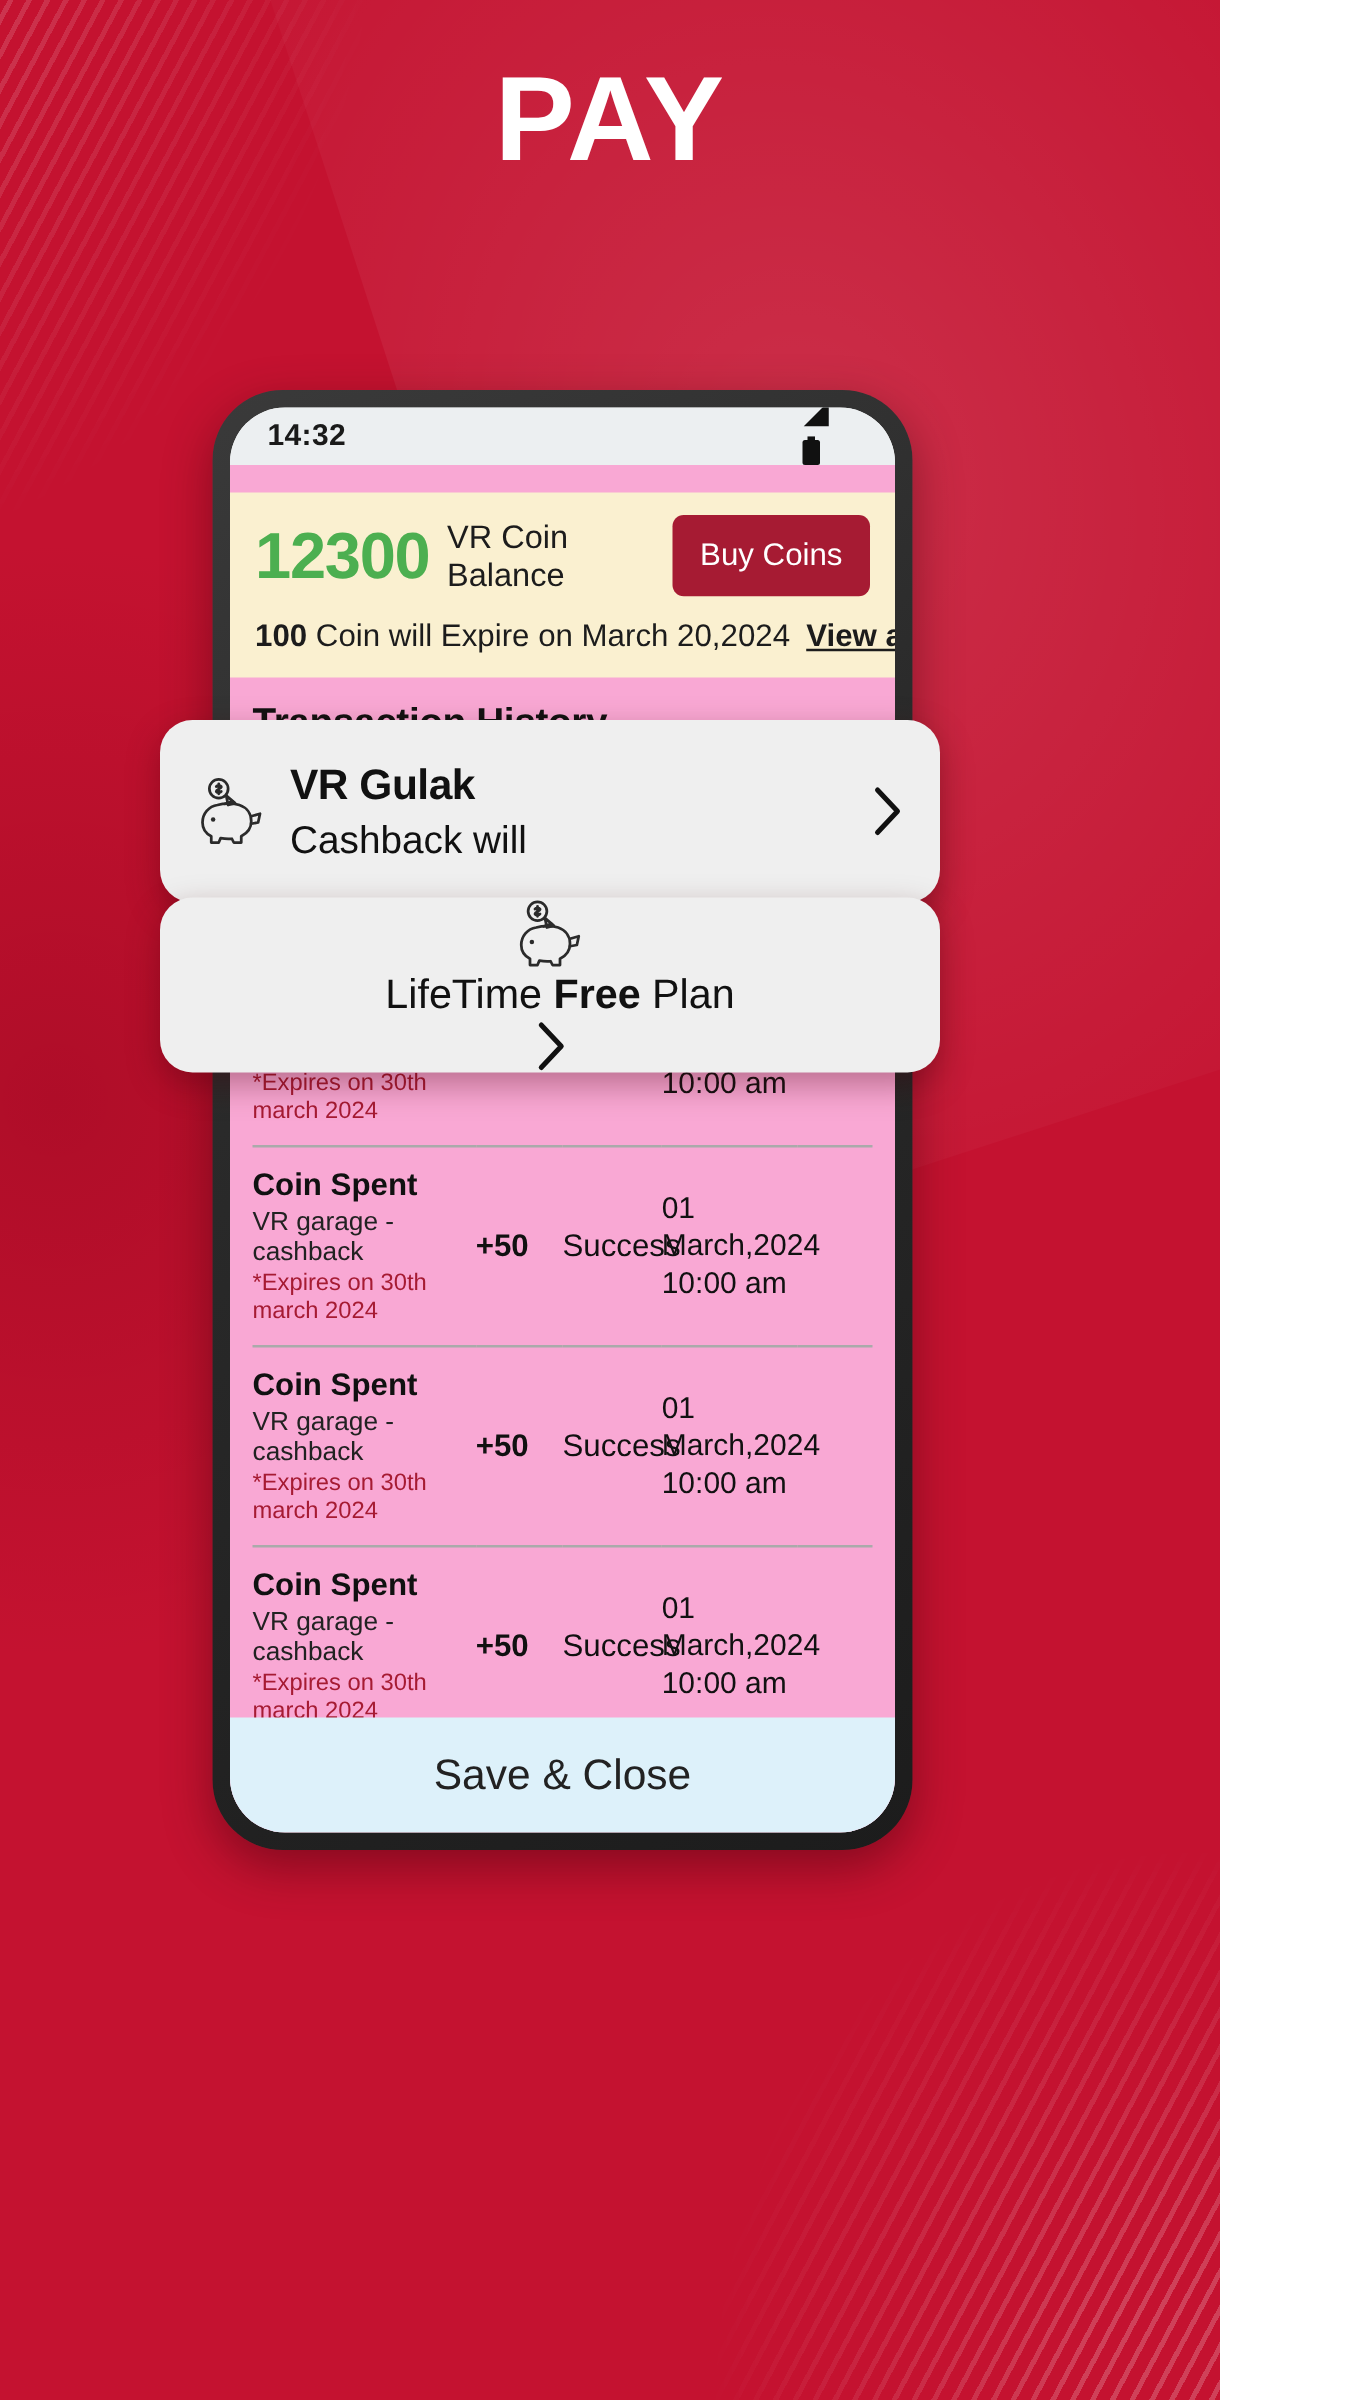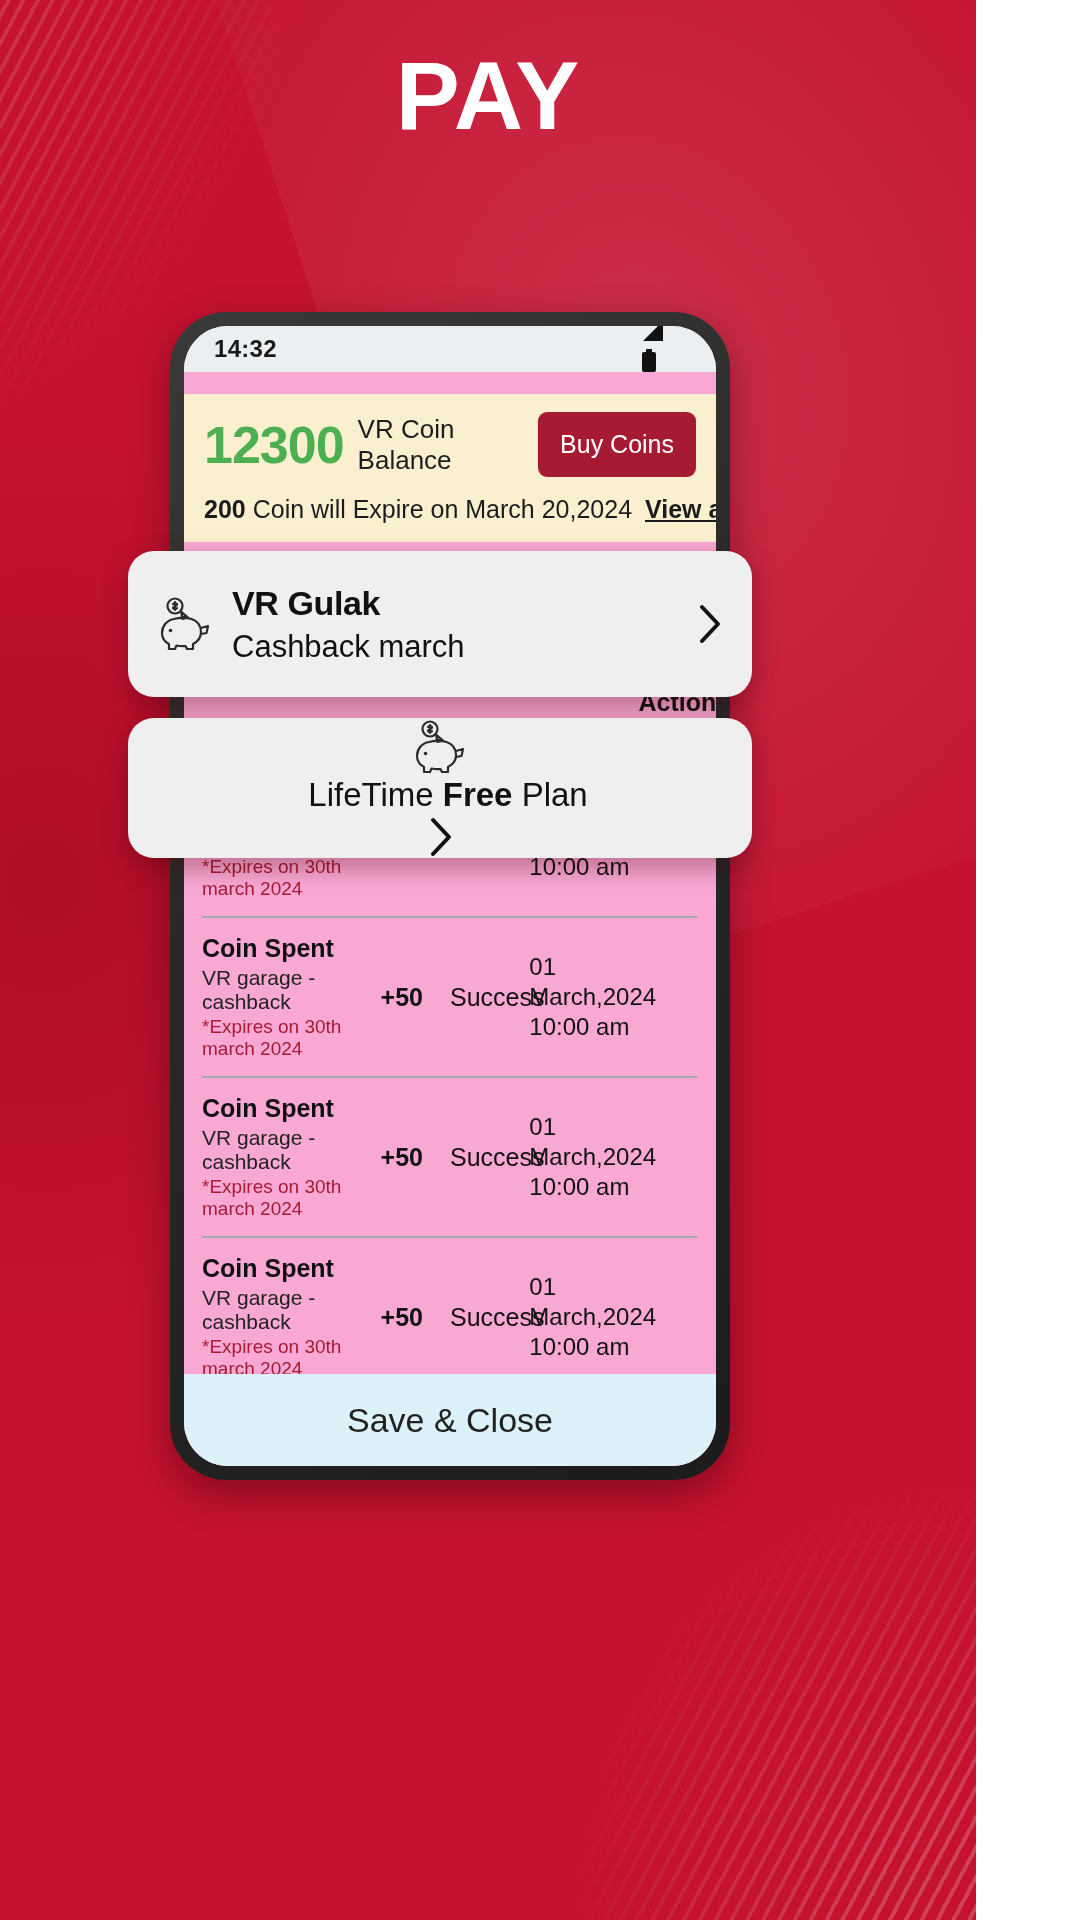--- a/index.html
+++ b/index.html
@@ -275,21 +275,21 @@
     width: 624px;
     background: #EFEFEF;
     border-radius: 26px;
     box-shadow: 0 10px 26px rgba(70,0,12,0.35);
     display: flex;
     align-items: center;
     padding: 0 26px;
     z-index: 8;
     cursor: pointer;
   }
-  #card-gulak { top: 551px; height: 146px; }
+  #card-gulak { top: 576px; height: 146px; }
   #card-plan  { top: 718px; height: 140px; flex-direction: column; }
 
   .pig-icon { width: 62px; height: 58px; flex: 0 0 auto; }
   .fc-text { flex: 1; margin-left: 16px; }
   .fc-t1 { font-size: 34px; font-weight: 700; color: #111; letter-spacing: -.4px; }
   .fc-t2 { font-size: 31px; font-weight: 400; color: #111; margin-top: 6px; }
   .fc-single { font-size: 33px; color: #111; }
   .fc-single b { font-weight: 700; }
   .chev { width: 34px; height: 46px; flex: 0 0 auto; }
 </style>
@@ -338,21 +338,21 @@
         <div class="balance-card">
           <div class="balance-row">
             <div class="balance-num">12300</div>
             <div class="balance-lbl">
               <div>VR Coin</div>
               <div>Balance</div>
             </div>
             <button class="buy-btn">Buy Coins</button>
           </div>
           <div class="expire-row">
-            <span class="amt">200</span>
+            <span class="amt">100</span>
             <span>Coin will Expire on March 20,2024</span>
             <span class="viewall">View all</span>
           </div>
         </div>
 
         <div class="thist">
           <div class="thist-title">Transaction History</div>
 
           <div class="chips">
             <button class="chip">All</button>
@@ -449,21 +449,21 @@
           <circle cx="16.5" cy="35.5" r="1.8" fill="#2b2b2b" stroke="none"></circle>
           <path d="M26 23 L32 21"></path>
           <circle cx="21" cy="11" r="7.5"></circle>
           <path d="M21 7 L21 15 M19 9.2 C19.8 8 22.2 8 23 9.2 C23.8 10.5 19 11.5 19 13 C19 14.2 22.2 14.4 23 13.2"></path>
           <path d="M27 16.5 L34 22.5 L28.5 24 Z"></path>
         </g>
       </svg>
     </span>
     <div class="fc-text">
       <div class="fc-t1">VR Gulak</div>
-      <div class="fc-t2">Cashback march</div>
+      <div class="fc-t2">Cashback will</div>
     </div>
     <span class="chev">
       <svg viewBox="0 0 34 46" width="34" height="46">
           <path d="M10 6 L26 23 L10 40" fill="none" stroke="#111" stroke-width="4" stroke-linecap="round" stroke-linejoin="round"></path>
         </svg>
     </span>
   </div>
 
   <div class="float-card" id="card-plan">
     <span class="pig-icon">

